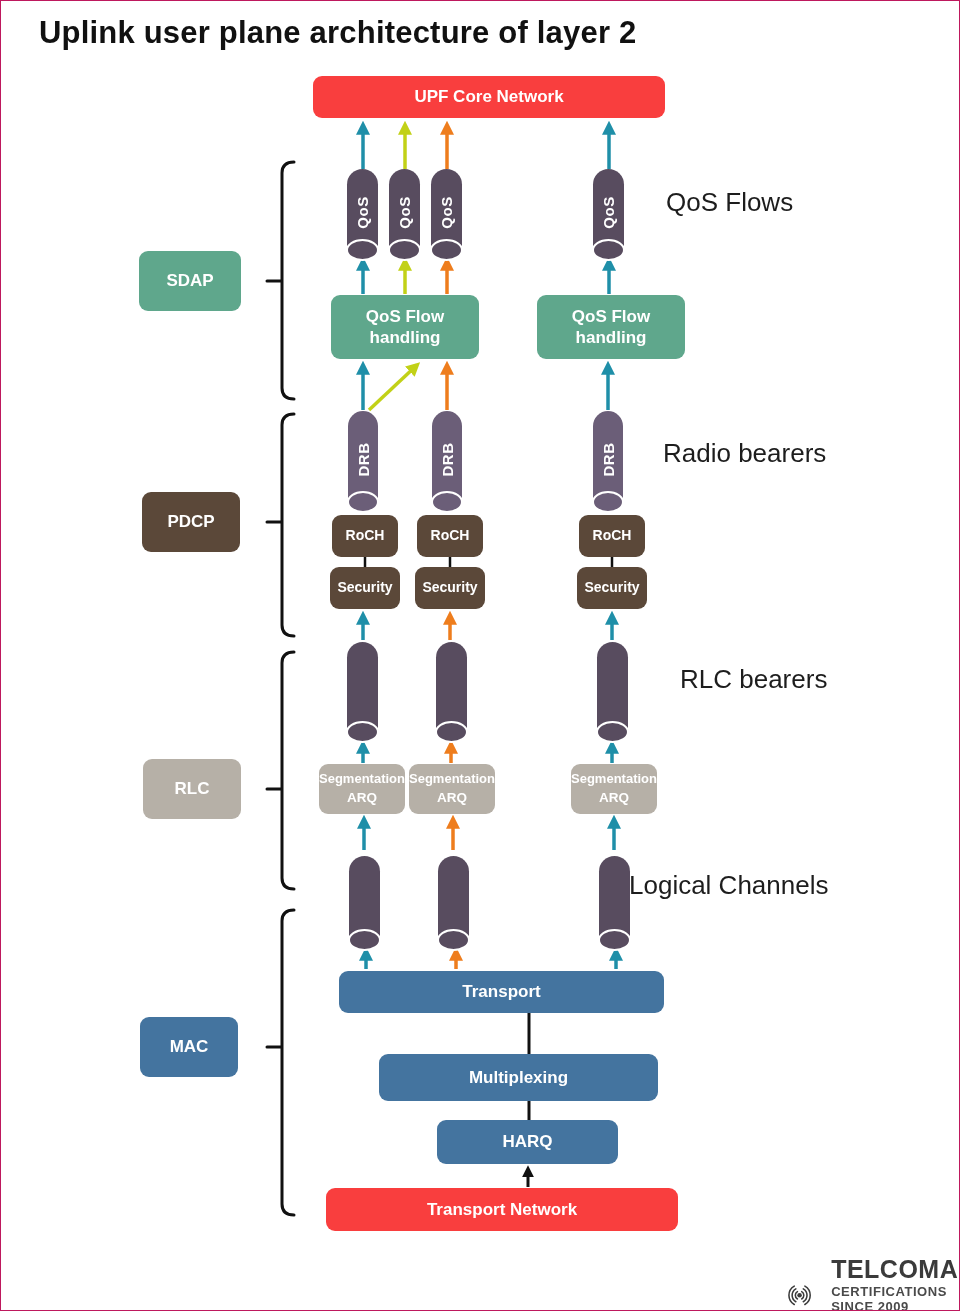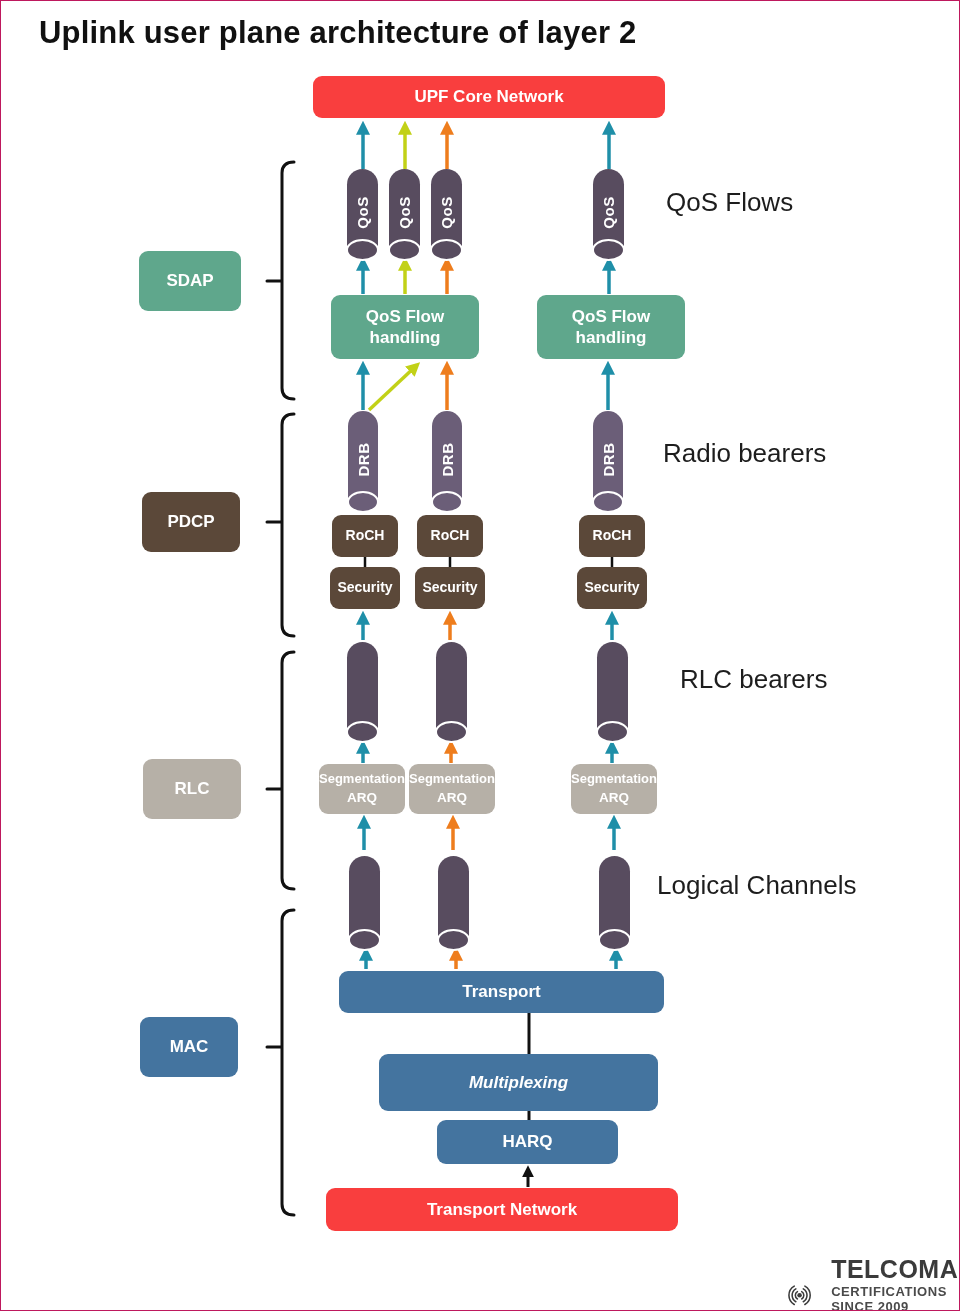--- a/index.html
+++ b/index.html
@@ -242,31 +242,31 @@
 
   <div class="cyl purple" style="left:348px;top:855px;width:31px;height:89px;">
       <i class="cyl-cap"></i>
     </div>
   <div class="cyl purple" style="left:437px;top:855px;width:31px;height:89px;">
       <i class="cyl-cap"></i>
     </div>
   <div class="cyl purple" style="left:598px;top:855px;width:31px;height:89px;">
       <i class="cyl-cap"></i>
     </div>
-  <div class="side-label" style="left:656px;top:869px;">Logical Channels</div>
+  <div class="side-label" style="left:628px;top:869px;">Logical Channels</div>
 
   <div class="box blue fs17" style="left:338px;top:970px;width:325px;height:42px;">
     <span>Transport</span>
   </div>
 
   <div class="box blue fs17" style="left:139px;top:1016px;width:98px;height:60px;">
     <span>MAC</span>
   </div>
 
-  <div class="box blue fs17" style="left:378px;top:1053px;width:279px;height:57px;font-style:italic;">
+  <div class="box blue fs17" style="left:378px;top:1053px;width:279px;height:47px;">
     <span>Multiplexing</span>
   </div>
 
   <div class="box blue fs17" style="left:436px;top:1119px;width:181px;height:44px;">
     <span>HARQ</span>
   </div>
 
   <div class="box red fs17" style="left:325px;top:1187px;width:352px;height:43px;">
     <span>Transport Network</span>
   </div>

